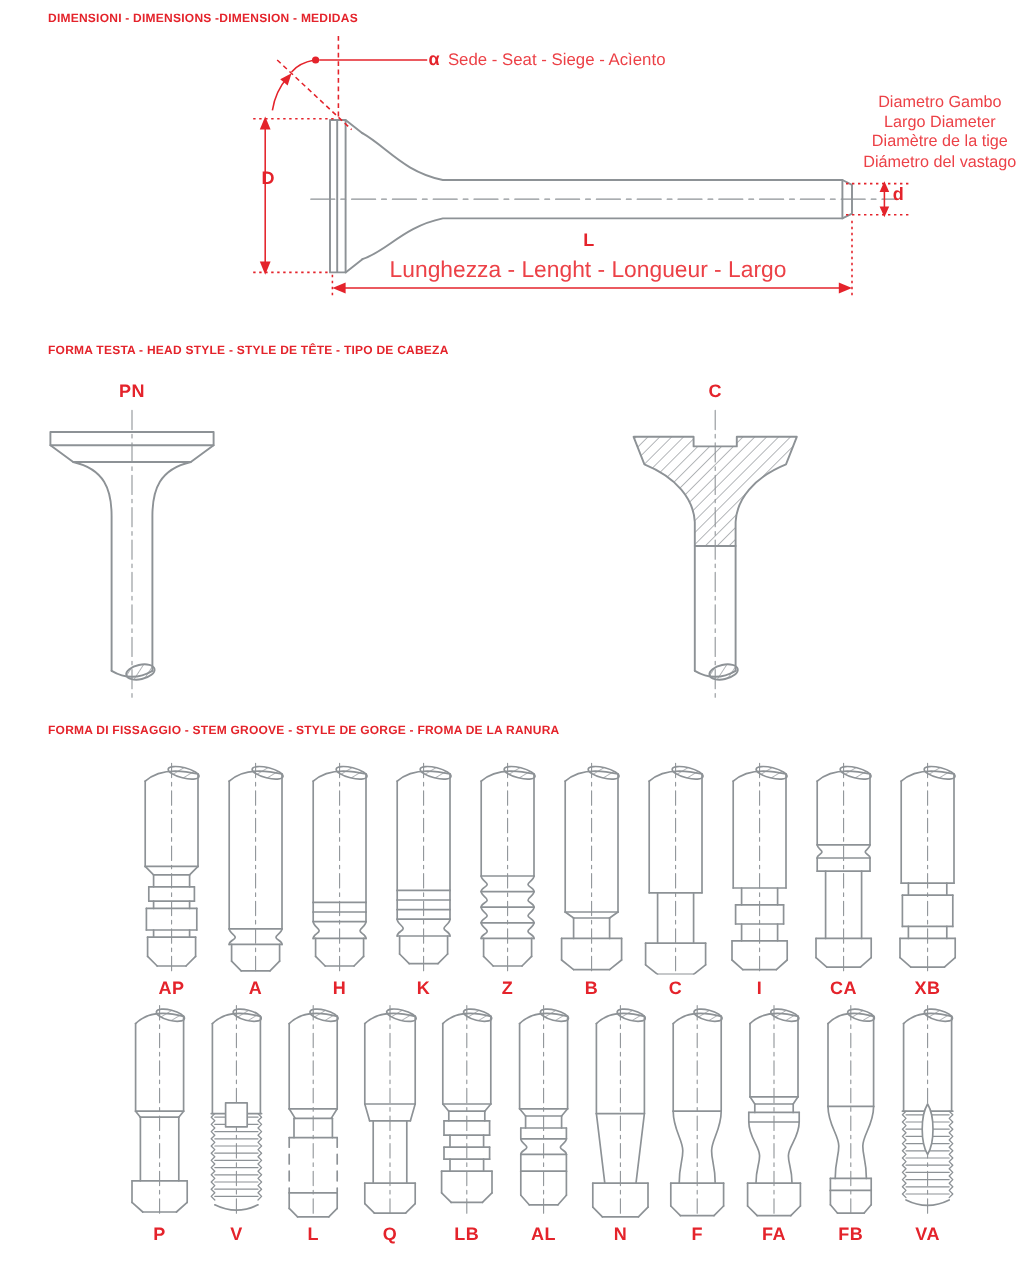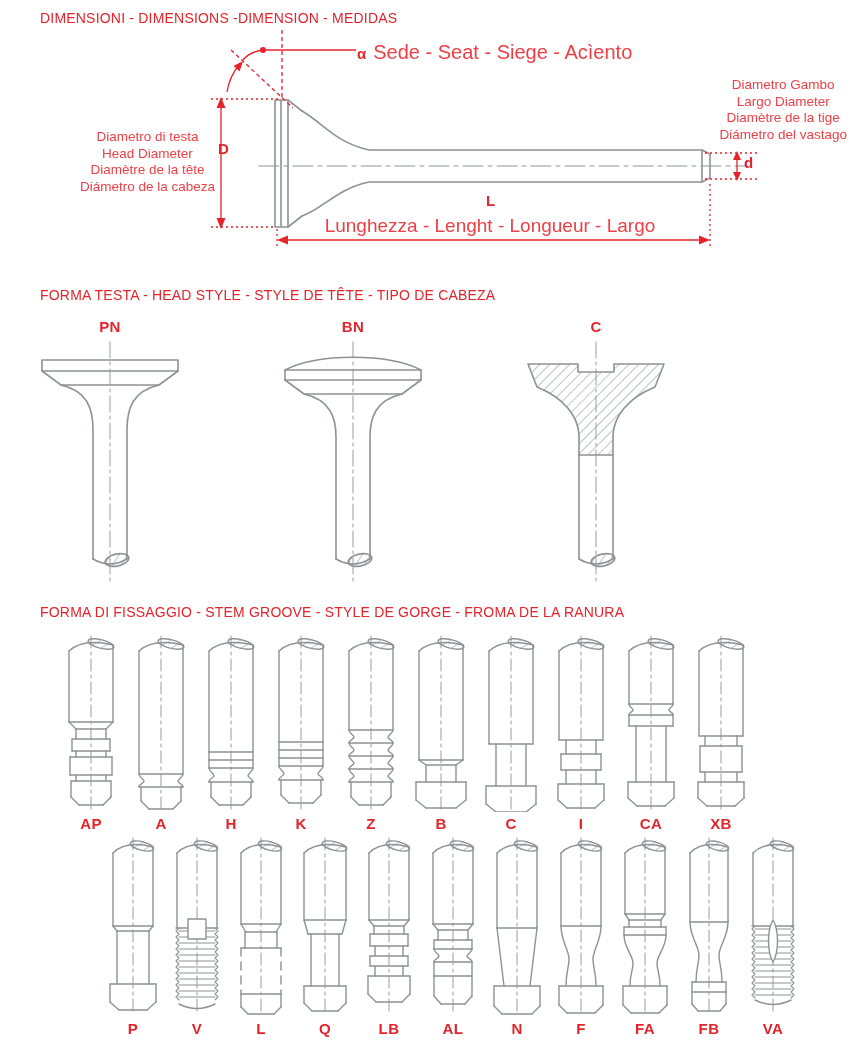--- a/index.html
+++ b/index.html
@@ -1,33 +1,33 @@
 <!DOCTYPE html>
 <html><head>
 <meta charset="utf-8">
 <style>
   :root{ --red:#e4232b; --red2:#ec4147; --gray:#8d9296; }
   html,body{margin:0;padding:0}
   body{width:860px;height:1051px;position:relative;background:#fff;
        font-family:"Liberation Sans",sans-serif;overflow:hidden}
-  .sec-title{position:absolute;font-size:14px;font-weight:400;color:var(--red);
+  .sec-title{position:absolute;font-size:10px;font-weight:700;color:var(--red);
              letter-spacing:.2px;white-space:nowrap;margin:0}
   .dims-canvas{position:absolute;top:0;left:0;width:860px;height:262px}
   .dims-canvas>svg{position:absolute;top:0;left:0}
   .overlay{position:absolute;color:var(--red2);font-size:13.5px;line-height:16.5px;white-space:nowrap}
   .right-align{text-align:center}
   .sym{position:absolute;color:var(--red);font-weight:700;font-size:15px;line-height:15px}
   .seat-note{position:absolute;left:357px;top:41px;display:flex;gap:7px;align-items:baseline;white-space:nowrap}
   .seat-note .a{color:var(--red);font-weight:700;font-size:15px}
-  .seat-note .t{color:var(--red2);font-size:20px}
+  .seat-note .t{color:var(--red2);font-size:14px}
   .len-label{position:absolute;left:272px;top:215px;width:436px;text-align:center;
              color:var(--red2);font-size:19px}
   .flex-row{position:absolute;left:0;width:688px;display:flex;justify-content:space-between;box-sizing:border-box}
   #headRow{top:318px;padding:0 12px 0 30px}
-  #grooveRow1{top:634px;padding:0 39px 0 56px}
+  #grooveRow1{top:634px;padding:0 39px 0 108px}
   #grooveRow2{top:836px;padding:0 21px 0 101px}
   figure{margin:0;display:flex;flex-direction:column;align-items:center}
   figcaption{color:var(--red);font-weight:700;font-size:15px;letter-spacing:.4px;line-height:18px}
   .head-fig figcaption{margin-bottom:2px}
   .groove-fig figcaption{margin-top:3px}
 </style>
 </head>
 <body>
 
 <svg width="0" height="0" style="position:absolute">
@@ -75,26 +75,20 @@
       <polygon points="277,240 288,235.5 288,244.5"></polygon>
       <polygon points="710,240 699,235.5 699,244.5"></polygon>
     </g>
   </svg>
 
   <div class="seat-note">
     <span class="a">α</span>
     <span class="t">Sede - Seat - Siege - Acìento</span>
   </div>
 
-  <div class="overlay right-align" style="right:645px;top:129px">
-    <div>Diametro di testa</div>
-    <div>Head Diameter</div>
-    <div>Diamètre de la tête</div>
-    <div>Diámetro de la cabeza</div>
-  </div>
   <div class="sym" style="left:218px;top:141px">D</div>
 
   <div class="overlay right-align" style="right:13px;top:77px">
     <div>Diametro Gambo</div>
     <div>Largo Diameter</div>
     <div>Diamètre de la tige</div>
     <div>Diámetro del vastago</div>
   </div>
   <div class="sym" style="left:744px;top:155px">d</div>
 
@@ -105,34 +99,20 @@
 <h2 class="sec-title" style="left:40px;top:287px">FORMA TESTA - HEAD STYLE - STYLE DE TÊTE - TIPO DE CABEZA</h2>
 <div class="flex-row" id="headRow">
     <figure class="head-fig">
       <figcaption>PN</figcaption>
       <svg viewBox="0 0 160 250" width="160" height="250">
         <g stroke="#8d9296" stroke-width="1.6" fill="none" stroke-linecap="round" stroke-linejoin="round">
           <line x1="80" y1="4" x2="80" y2="246" stroke-width="0.9" stroke-dasharray="16 4 3 4"></line>
           <path d="M12,22 H148 V33 H12 Z" fill="none"></path>
           <path d="M12,33 L31,47 M148,33 L129,47 M31,47 H129" fill="none"></path>
           <path d="M31,47 C57,53 63,70 63,92 V221 M129,47 C103,53 97,70 97,92 V221" fill="none"></path>
-          <path d="M63,221 Q80,231 97,221" fill="none"></path>
-          <ellipse cx="87" cy="222" rx="12" ry="6" transform="rotate(-12 87 222)" fill="url(#hatch)"></ellipse>
-        </g>
-      </svg>
-    </figure>
-    <figure class="head-fig">
-      <figcaption>BN</figcaption>
-      <svg viewBox="0 0 160 250" width="160" height="250">
-        <g stroke="#8d9296" stroke-width="1.6" fill="none" stroke-linecap="round" stroke-linejoin="round">
-          <line x1="80" y1="4" x2="80" y2="246" stroke-width="0.9" stroke-dasharray="16 4 3 4"></line>
-          <path d="M12,32 C45,15 115,15 148,32" fill="none"></path>
-          <path d="M12,32 H148 M12,42 H148 M12,32 V42 M148,32 V42" fill="none"></path>
-          <path d="M12,42 L31,56 M148,42 L129,56 M31,56 H129" fill="none"></path>
-          <path d="M31,56 C57,62 63,79 63,99 V221 M129,56 C103,62 97,79 97,99 V221" fill="none"></path>
           <path d="M63,221 Q80,231 97,221" fill="none"></path>
           <ellipse cx="87" cy="222" rx="12" ry="6" transform="rotate(-12 87 222)" fill="url(#hatch)"></ellipse>
         </g>
       </svg>
     </figure>
     <figure class="head-fig">
       <figcaption>C</figcaption>
       <svg viewBox="0 0 160 250" width="160" height="250">
         <g stroke="#8d9296" stroke-width="1.6" fill="none" stroke-linecap="round" stroke-linejoin="round">
           <line x1="80" y1="4" x2="80" y2="246" stroke-width="0.9" stroke-dasharray="16 4 3 4"></line>

